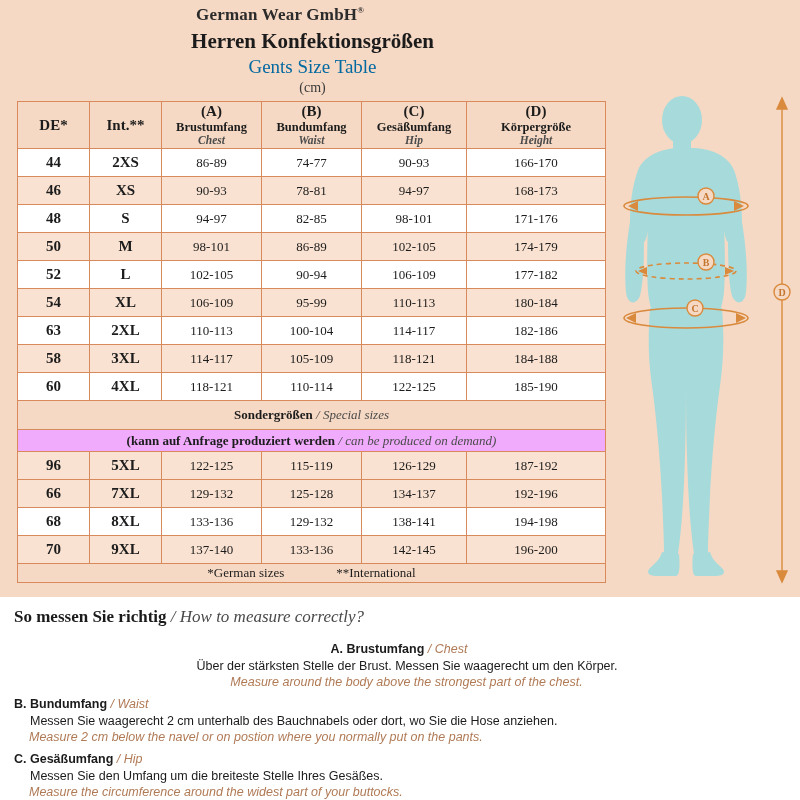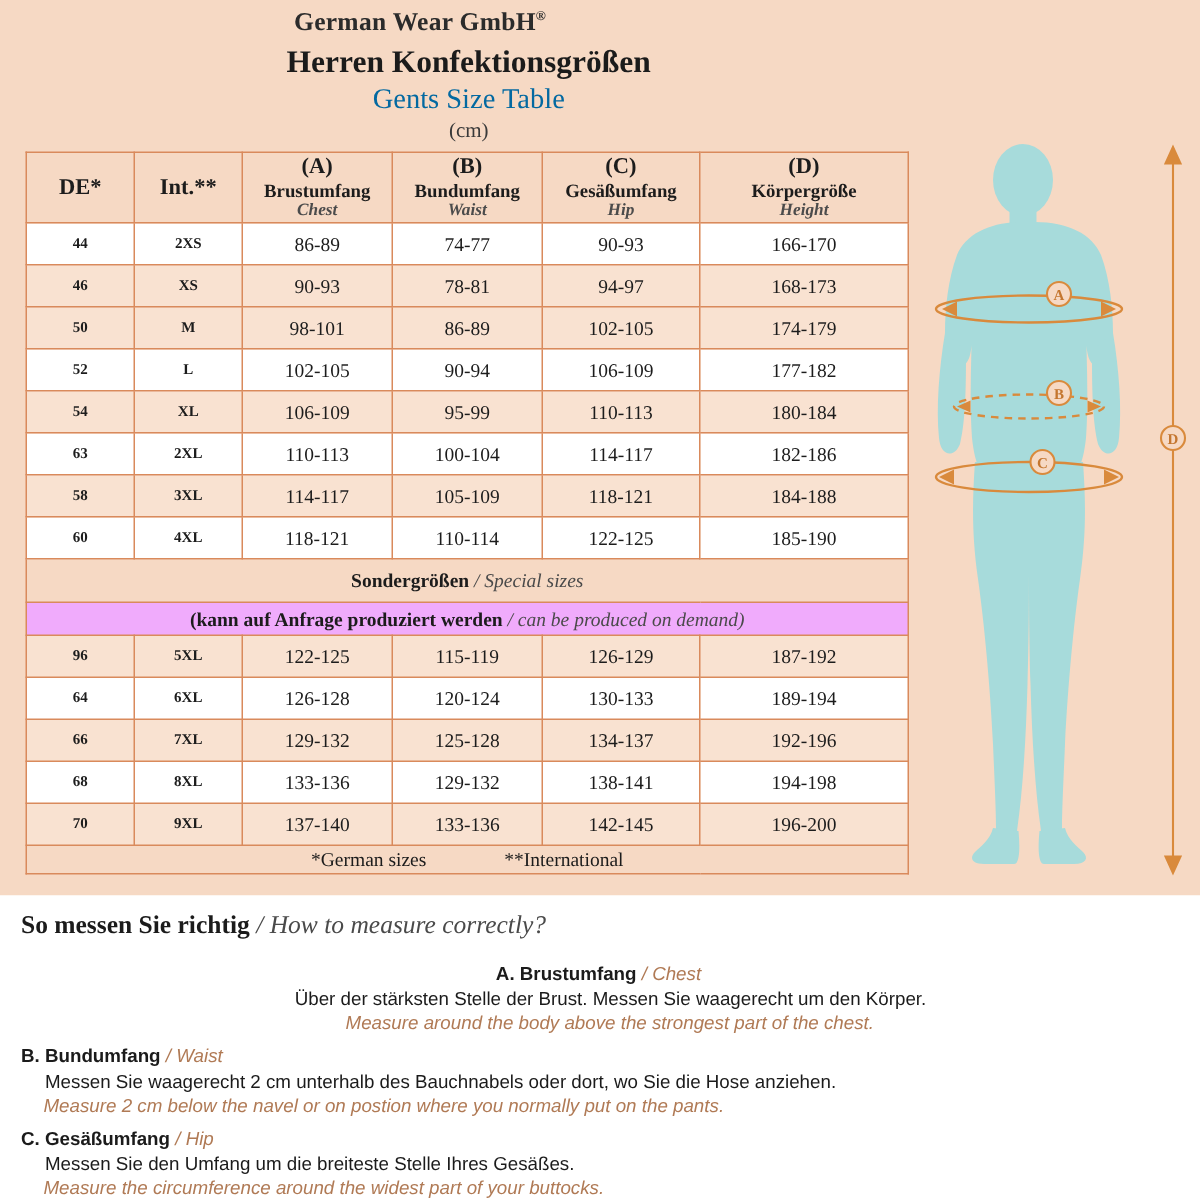--- a/index.html
+++ b/index.html
@@ -120,21 +120,21 @@
     font-weight: bold;
     font-size: 15px;
   }
   td.cell {
     height: 27px;
     font-family: "Liberation Serif", serif;
     font-size: 14px;
   }
   td.cell.bold {
     font-weight: bold;
-    font-size: 10px;
+    font-size: 15px;
     margin-left: 28px;
   }
   tr.row-light td { background: #ffffff; }
   tr.row-dark td  { background: #f9e2d1; }
 
   td.span-title {
     background: #f6d9c4;
     height: 28px;
     font-family: "Liberation Serif", serif;
     font-weight: bold;
@@ -297,20 +297,28 @@
           <td class="cell">166-170</td>
         </tr>
         <tr class="row-dark">
           <td class="cell bold">46</td>
           <td class="cell bold">XS</td>
           <td class="cell">90-93</td>
           <td class="cell">78-81</td>
           <td class="cell">94-97</td>
           <td class="cell">168-173</td>
         </tr>
+        <tr class="row-light">
+          <td class="cell bold">48</td>
+          <td class="cell bold">S</td>
+          <td class="cell">94-97</td>
+          <td class="cell">82-85</td>
+          <td class="cell">98-101</td>
+          <td class="cell">171-176</td>
+        </tr>
         <tr class="row-dark">
           <td class="cell bold">50</td>
           <td class="cell bold">M</td>
           <td class="cell">98-101</td>
           <td class="cell">86-89</td>
           <td class="cell">102-105</td>
           <td class="cell">174-179</td>
         </tr>
         <tr class="row-light">
           <td class="cell bold">52</td>
@@ -360,28 +368,20 @@
           <td class="span-sub" colspan="6"><span>(kann auf Anfrage produziert werden</span><span class="en"> / </span><span class="en">can be produced on demand)</span></td>
         </tr>
 
         <tr class="row-dark">
           <td class="cell bold">96</td>
           <td class="cell bold">5XL</td>
           <td class="cell">122-125</td>
           <td class="cell">115-119</td>
           <td class="cell">126-129</td>
           <td class="cell">187-192</td>
-        </tr>
-        <tr class="row-light">
-          <td class="cell bold">64</td>
-          <td class="cell bold">6XL</td>
-          <td class="cell">126-128</td>
-          <td class="cell">120-124</td>
-          <td class="cell">130-133</td>
-          <td class="cell">189-194</td>
         </tr>
         <tr class="row-dark">
           <td class="cell bold">66</td>
           <td class="cell bold">7XL</td>
           <td class="cell">129-132</td>
           <td class="cell">125-128</td>
           <td class="cell">134-137</td>
           <td class="cell">192-196</td>
         </tr>
         <tr class="row-light">

